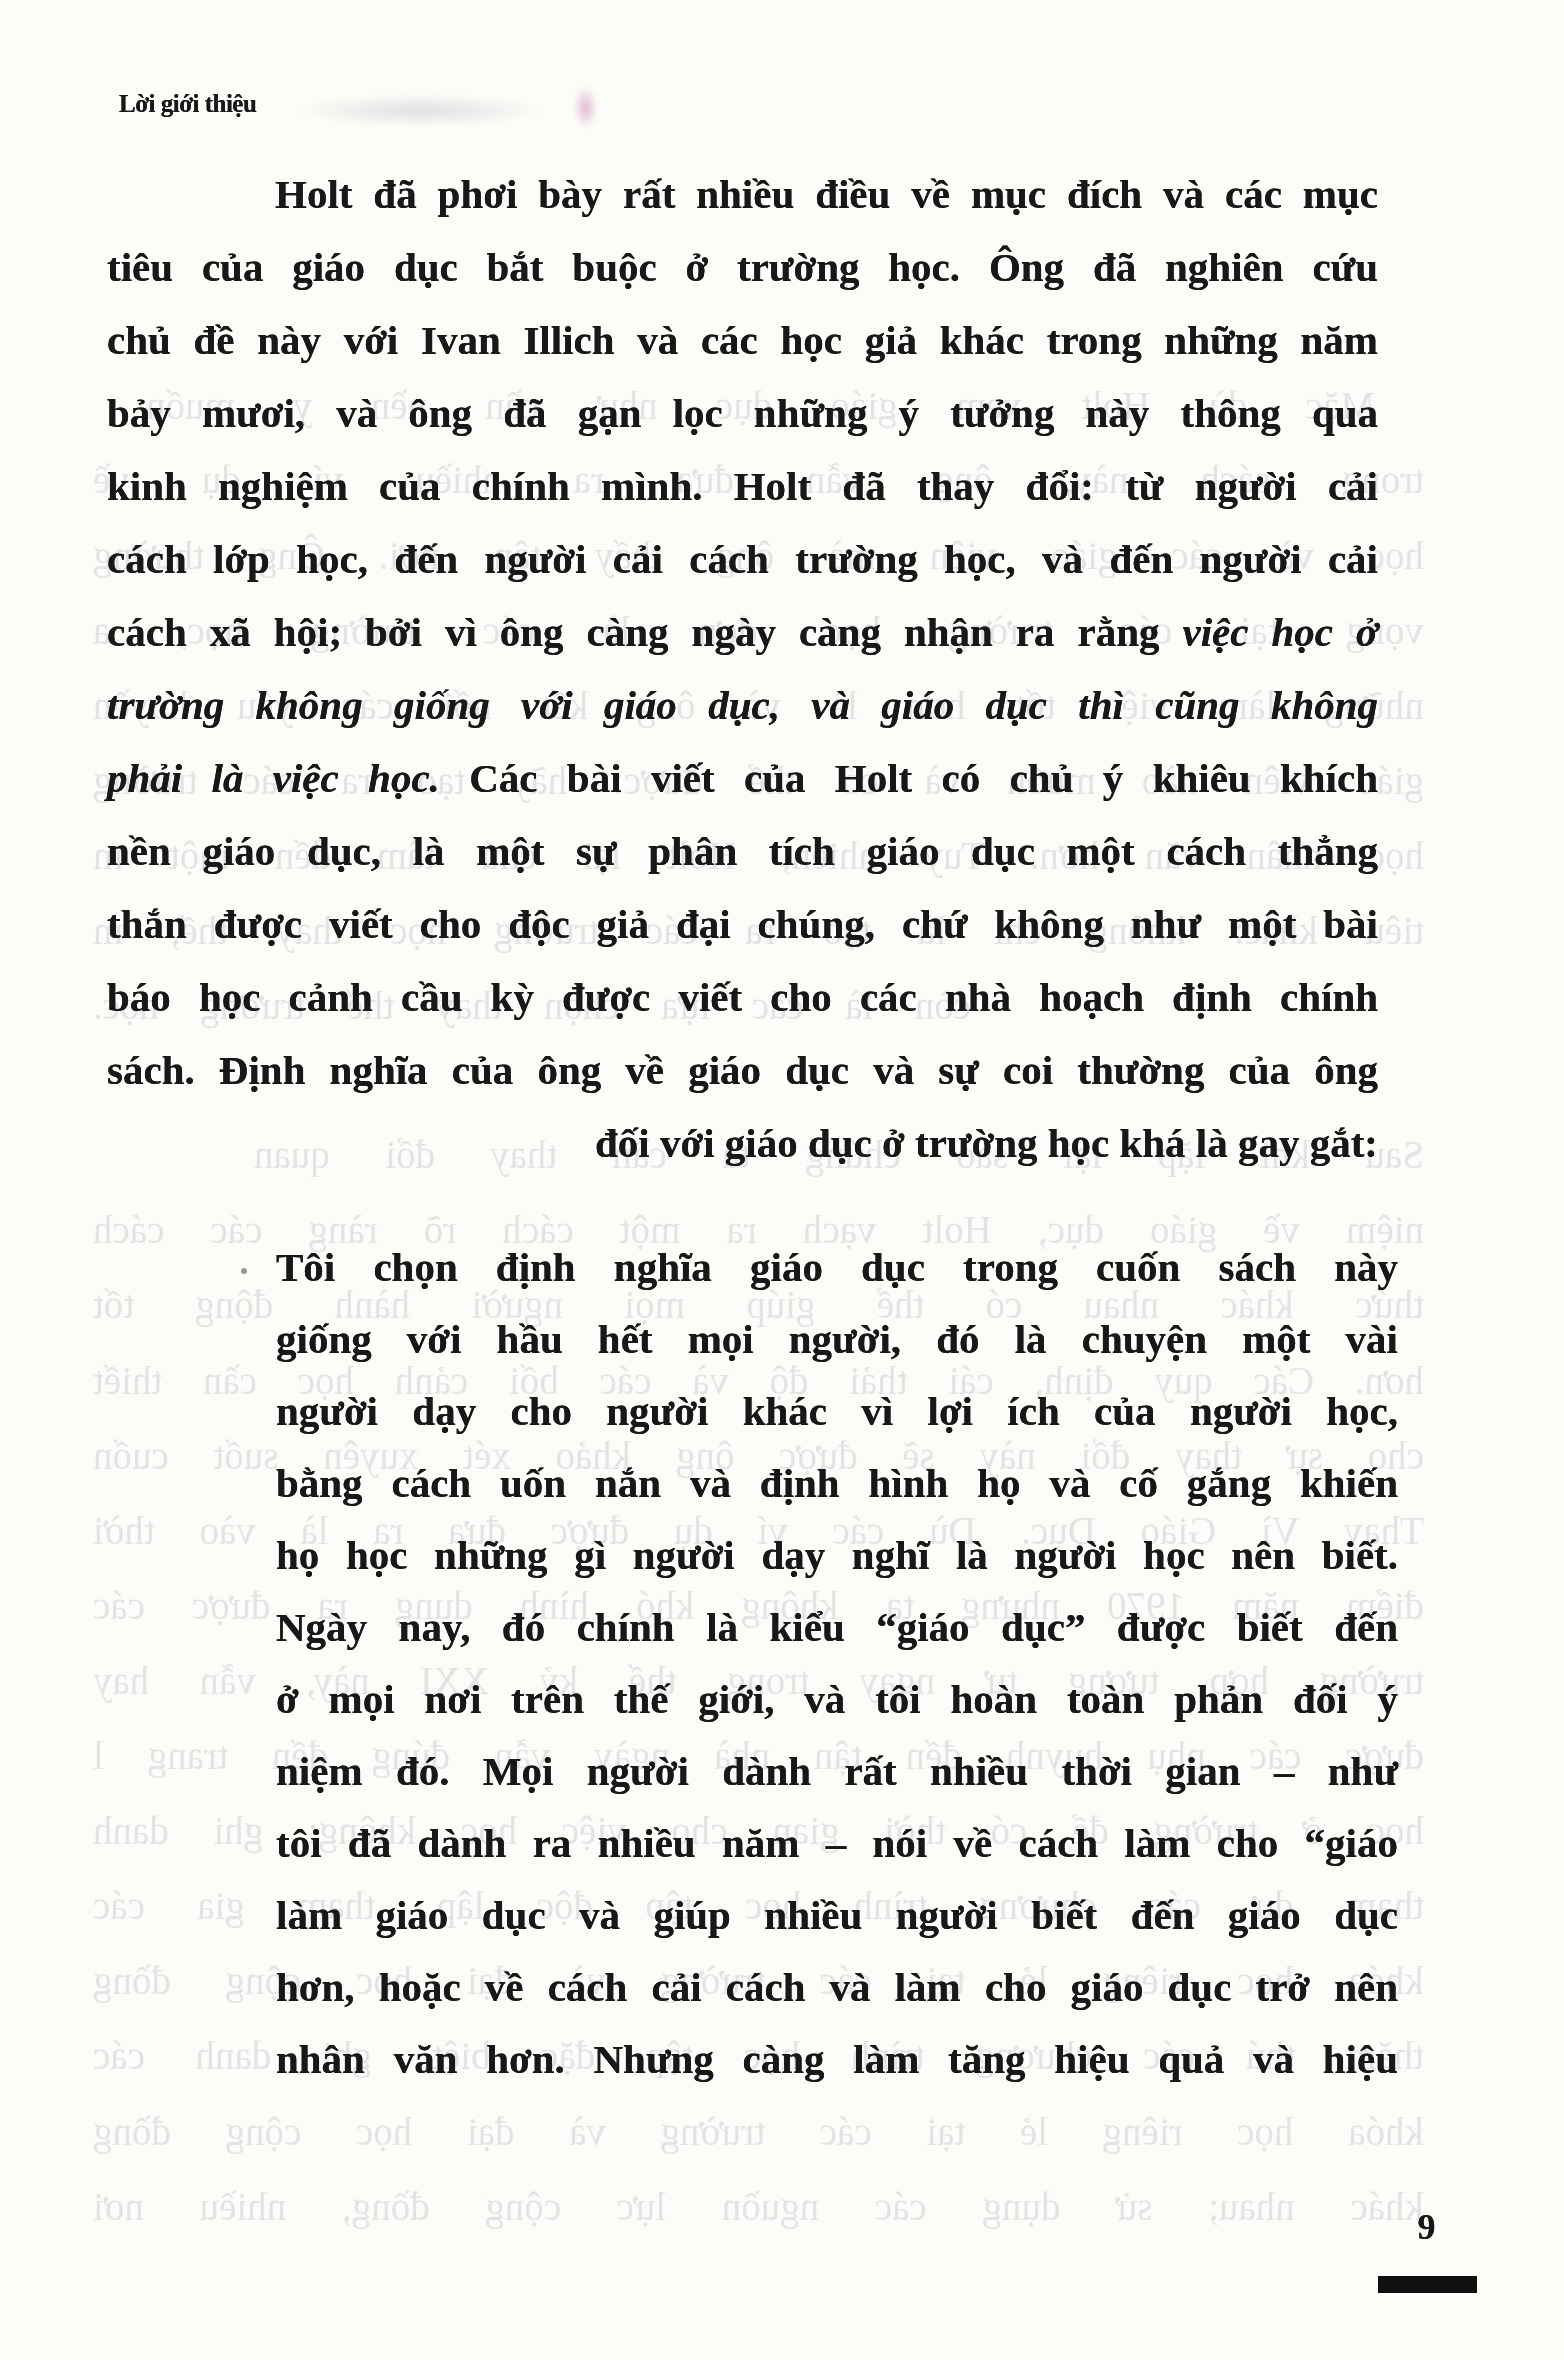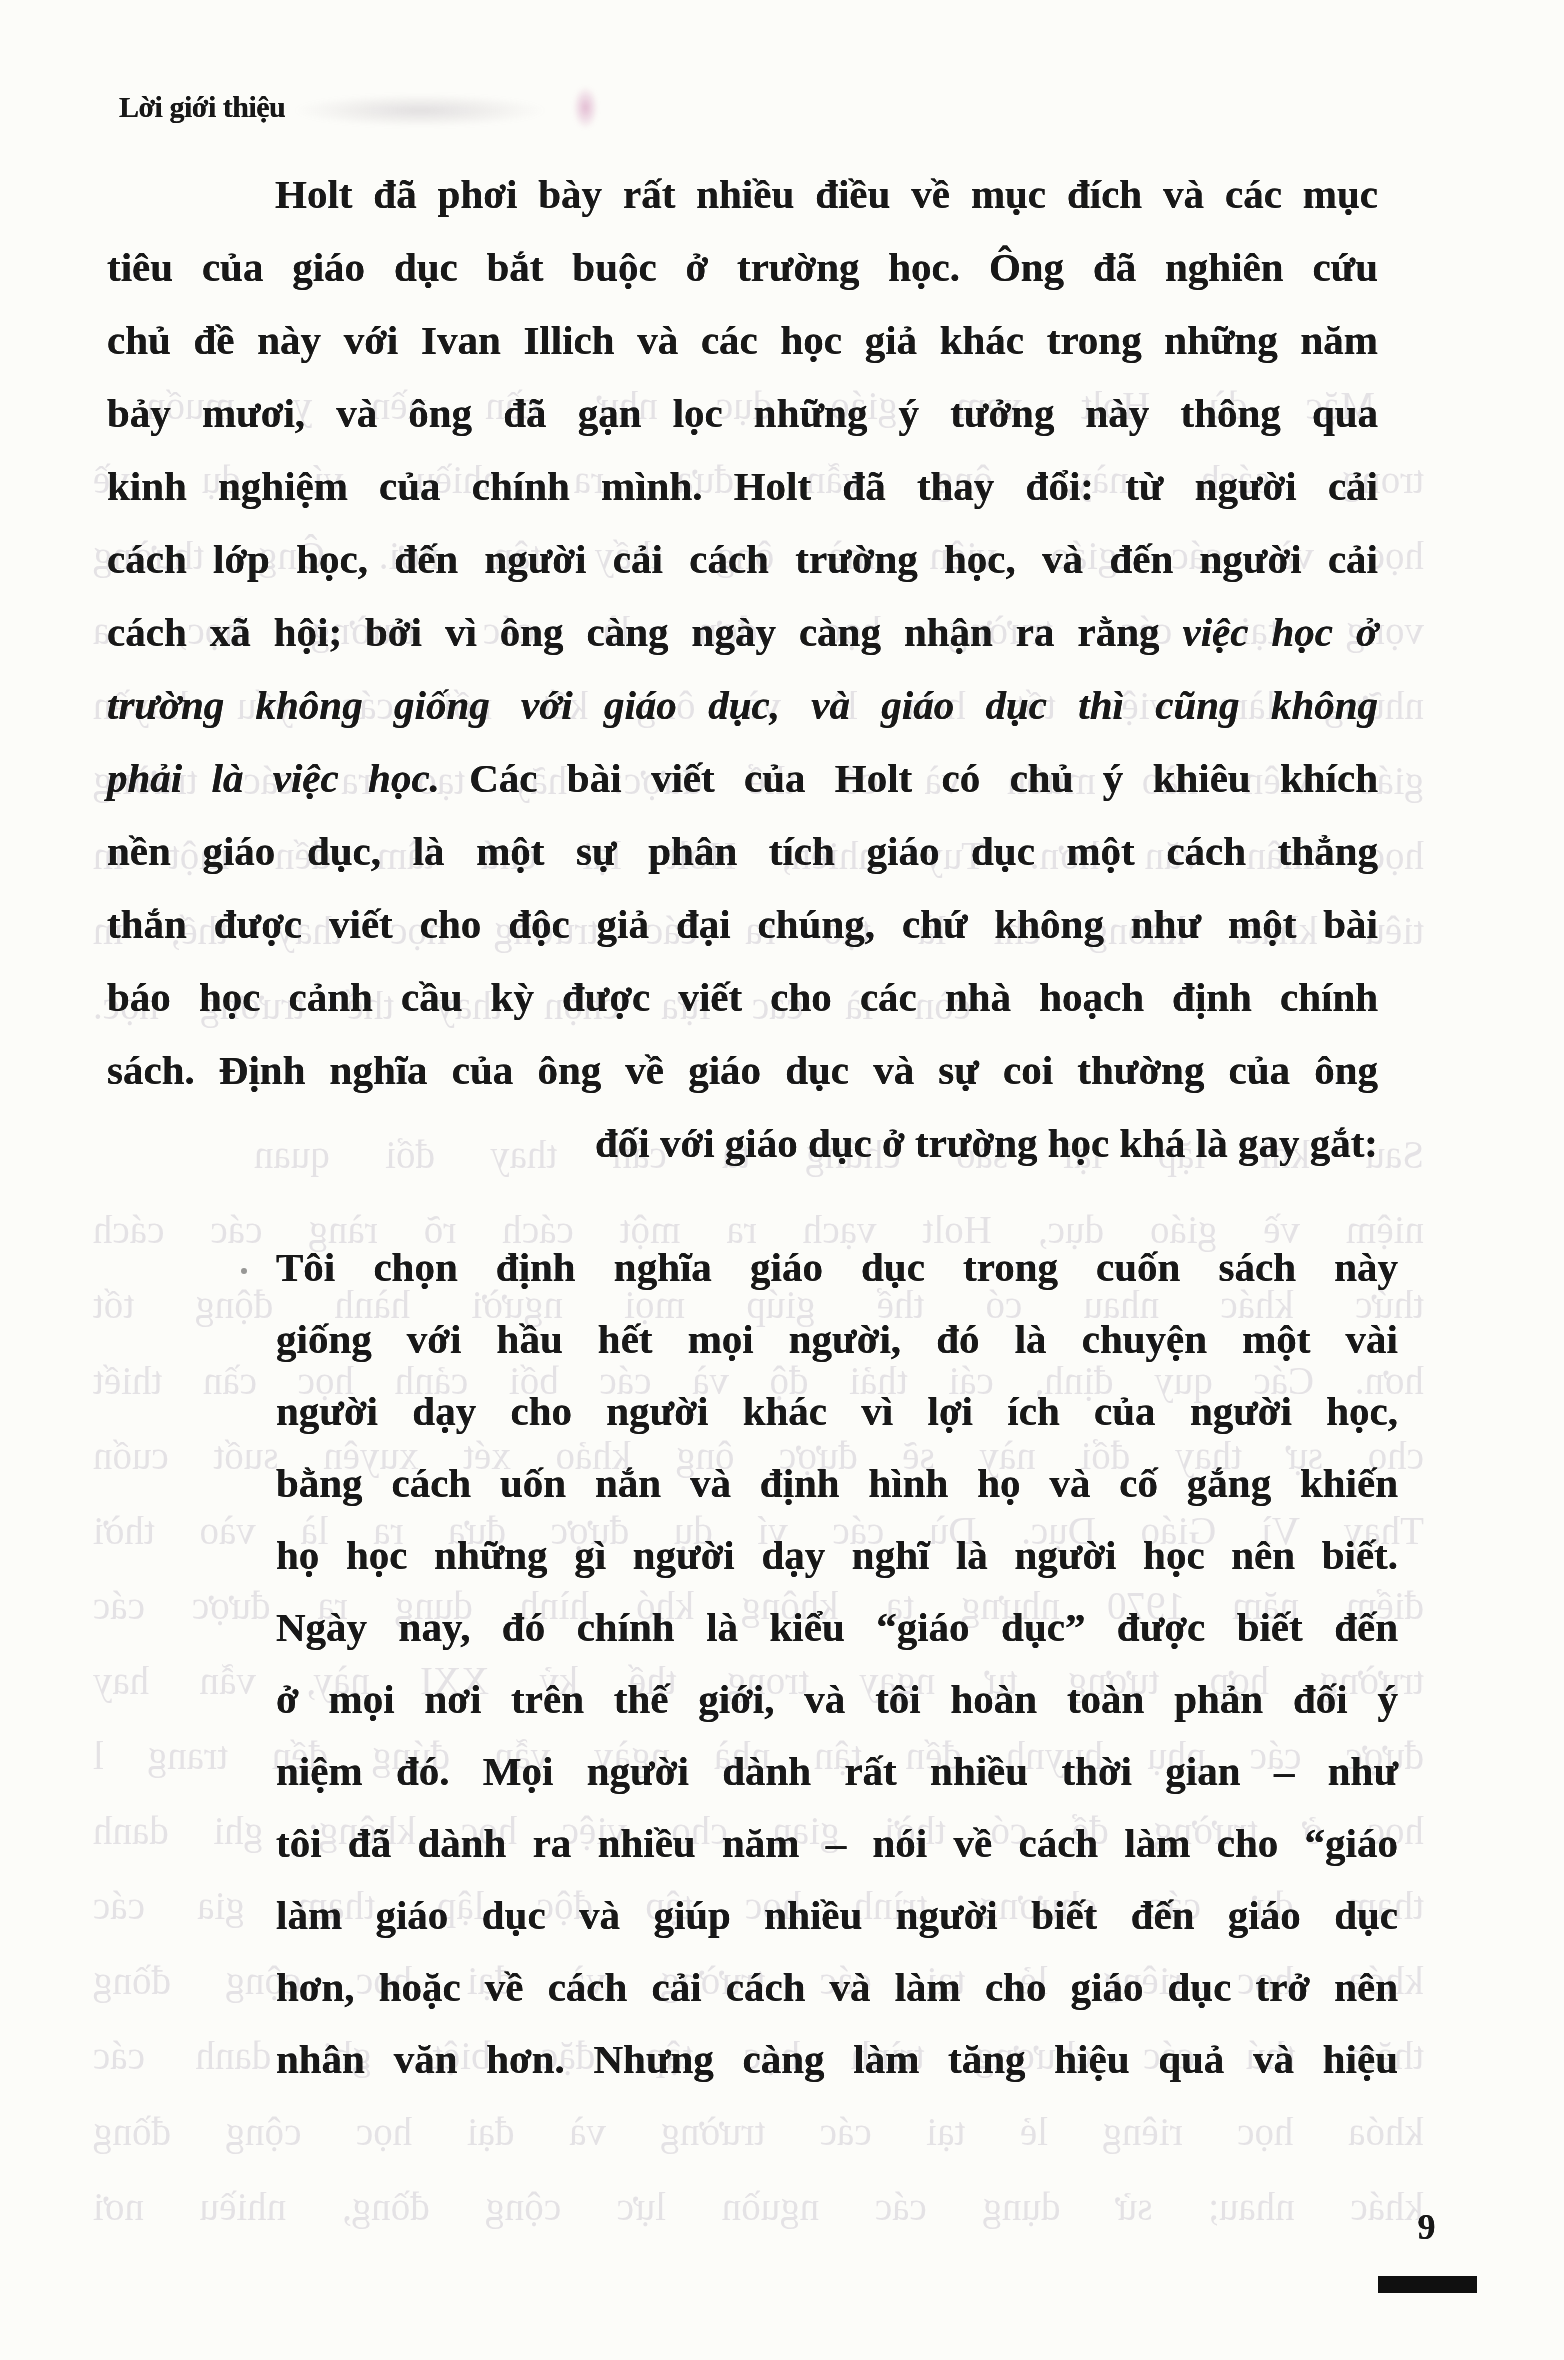--- a/index.html
+++ b/index.html
@@ -18,21 +18,21 @@
     background: radial-gradient(ellipse at center, rgba(150,140,150,0.25), rgba(150,140,150,0) 70%);
     filter: blur(2px);
   }
   .smudge.pink {
     background: radial-gradient(ellipse at center, rgba(200,120,170,0.5), rgba(200,120,170,0) 70%);
   }
 
   .running-head {
     position: absolute;
     left: 119px; top: 90px;
-    font-size: 30px; font-weight: 700;
+    font-size: 25px; font-weight: 700;
     letter-spacing: -0.5px;
     white-space: nowrap;
     text-shadow: 0 0 0.6px currentColor;
   }
 
   
   .bleed-layer { position: absolute; inset: 0; pointer-events: none; }
   .bleed-line {
     position: absolute;
     height: 47px; line-height: 47px;

